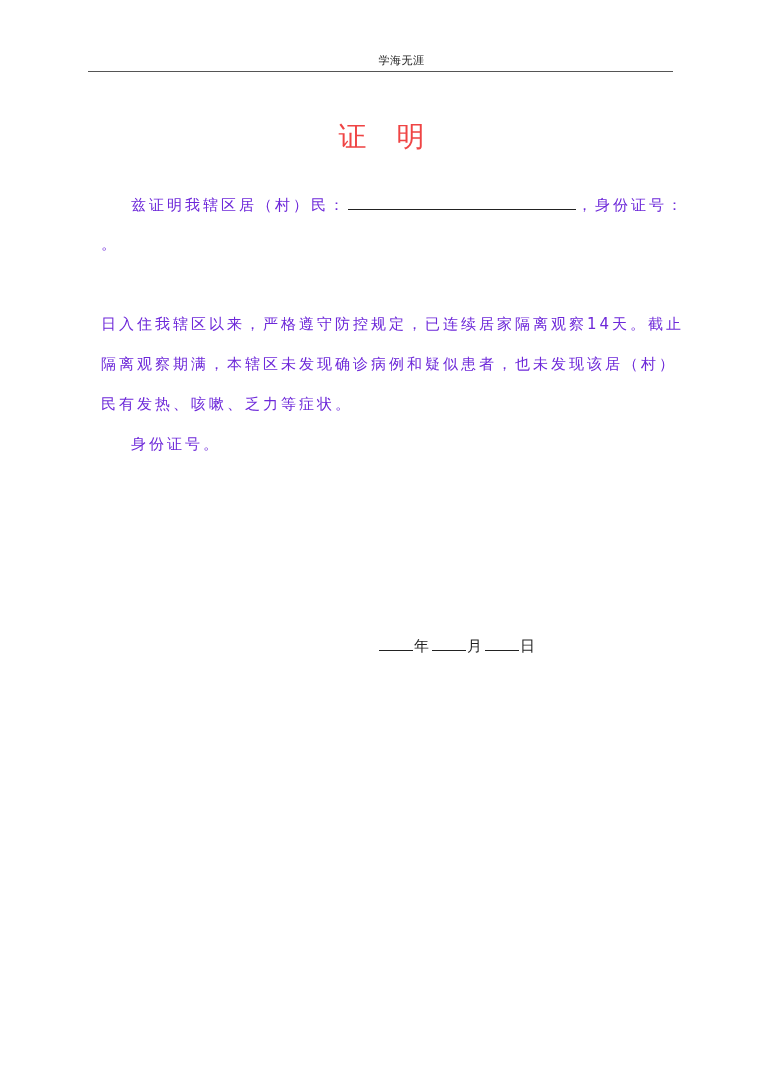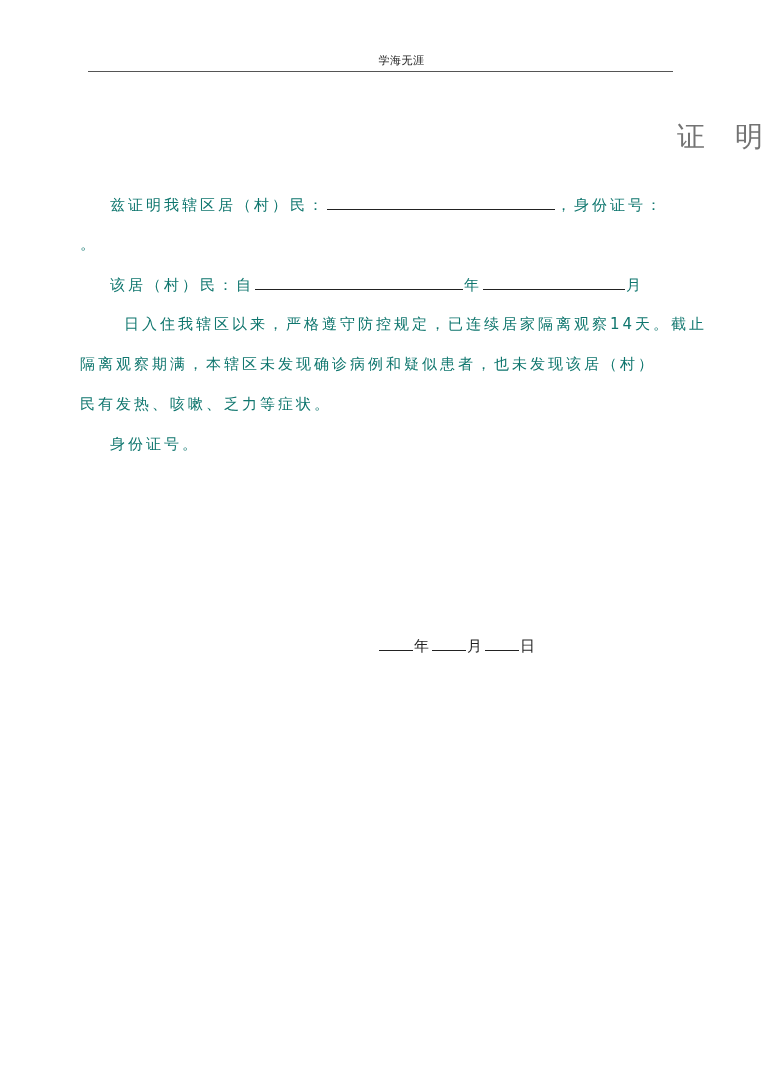--- a/index.html
+++ b/index.html
@@ -3,33 +3,33 @@
 <meta charset="utf-8">
 <style>
   html, body { margin: 0; padding: 0; background: #ffffff; }
   body { width: 763px; height: 1080px; position: relative; overflow: hidden;
          font-family: "DejaVu Sans", "Liberation Sans", sans-serif; color: #111; }
   .page { position: absolute; left: 0; top: 0; width: 763px; height: 1080px; background: #fff; }
   .header-text { position: absolute; left: 0; width: 763px; top: 53px; text-align: center;
                  font-size: 11px; color: #222; letter-spacing: 0.5px; margin-left: 20px; }
   .header-rule { position: absolute; left: 88px; width: 585px; top: 71px; height: 0;
                  border-top: 1.5px solid #555; }
-  .title { position: absolute; left: 0; width: 763px; top: 118px; text-align: right;
-           font-size: 28px; font-weight: 500; color: #737373; }
+  .title { position: absolute; left: 0; width: 763px; top: 118px; text-align: center;
+           font-size: 28px; font-weight: 500; color: #ef4444; }
   .title span { display: inline-block; }
   .title .gap { width: 30px; }
-  .line { position: absolute; left: 80px; width: 582px; font-size: 15px; line-height: 20px;
-          letter-spacing: 3px; white-space: nowrap; color: #0f766e; }
+  .line { position: absolute; left: 101px; width: 582px; font-size: 15px; line-height: 20px;
+          letter-spacing: 3px; white-space: nowrap; color: #6d28d9; }
   .indent { padding-left: 30px; }
   .blank { display: inline-block; border-bottom: 1px solid #222; height: 15px;
            vertical-align: baseline; margin: 0 1px; }
   .l1 { top: 194px; }
   .l2 { top: 234px; }
   .l3 { top: 274px; }
-  .l4 { top: 314px; margin-left: 44px; }
+  .l4 { top: 314px; }
   .l5 { top: 354px; }
   .l6 { top: 394px; }
   .l7 { top: 434px; }
   .sig { position: absolute; left: 360px; top: 594px; font-size: 15px; letter-spacing: 3px;
          white-space: nowrap; color: #222; }
   .date { position: absolute; left: 378px; top: 635px; font-size: 15px; letter-spacing: 2px;
           white-space: nowrap; color: #222; }
 </style>
 </head>
 <body>
@@ -42,23 +42,20 @@
     <span>证</span><span class="gap"></span><span>明</span>
   </div>
 
   <div class="line l1 indent">
     <span>兹证明我辖区居（村）民：</span><span class="blank" style="width:228px"></span><span>，身份证号：</span>
   </div>
   <div class="line l2">
     <span>。</span>
   </div>
 
-  <div class="line l3 indent">
-    <span>该居（村）民：自</span><span class="blank" style="width:208px"></span><span>年</span><span class="blank" style="width:142px"></span><span>月</span>
-  </div>
   <div class="line l4">日入住我辖区以来，严格遵守防控规定，已连续居家隔离观察14天。截止</div>
   <div class="line l5">隔离观察期满，本辖区未发现确诊病例和疑似患者，也未发现该居（村）</div>
   <div class="line l6">民有发热、咳嗽、乏力等症状。</div>
 
   <div class="line l7 indent">身份证号。</div>
 
   <div class="date">
     <span class="blank" style="width:34px"></span><span>年</span><span class="blank" style="width:34px"></span><span>月</span><span class="blank" style="width:34px"></span><span>日</span>
   </div>
 </div>

